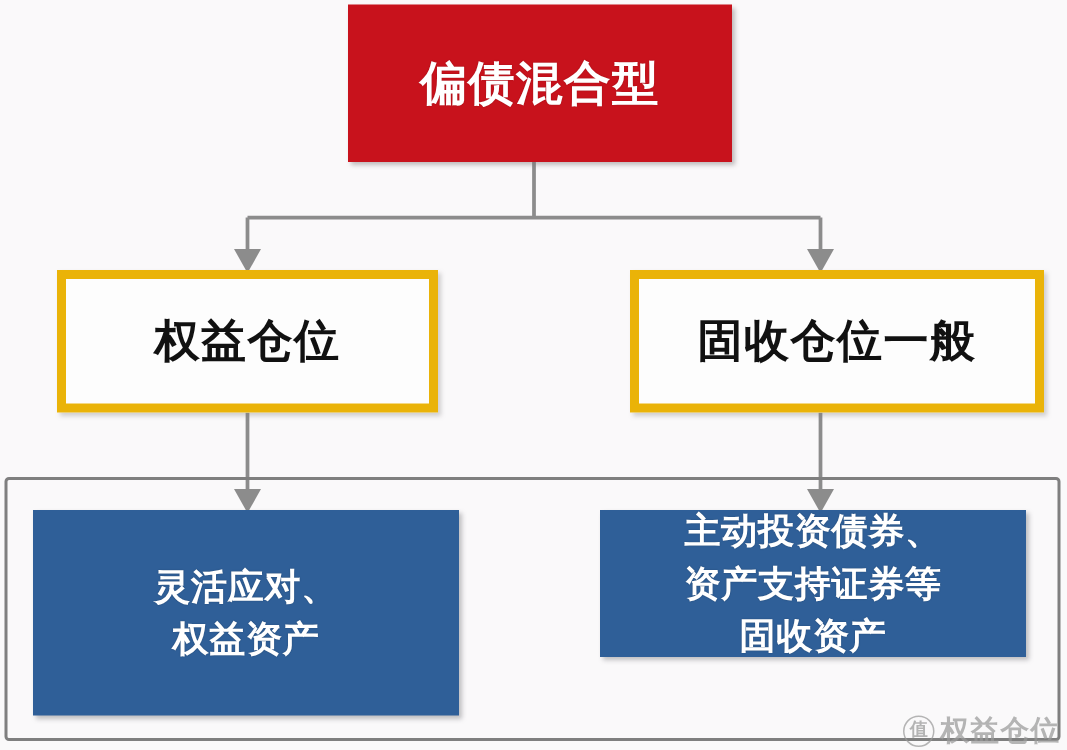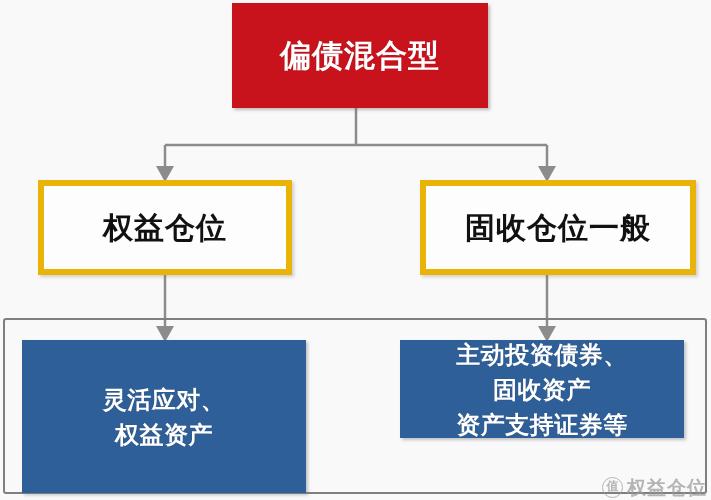--- a/index.html
+++ b/index.html
@@ -98,21 +98,21 @@
   }
   .node-outcome .line {
     color: #ffffff;
     font-size: 24px;
     font-weight: bold;
     line-height: 35px;
     letter-spacing: 0.5px;
     text-shadow: 0 0 1px rgba(0,0,0,0.3);
   }
 
-  #node-equity-strategy { left: 22px;  top: 340px; width: 284px; height: 153px; }
+  #node-equity-strategy { left: 22px;  top: 340px; width: 284px; height: 137px; }
   #node-fixed-strategy  { left: 400px; top: 340px; width: 284px; height: 98px; }
 
   
   .watermark {
     position: absolute;
     right: 4px;
     bottom: 2px;
     z-index: 5;
     display: flex;
     align-items: center;
@@ -175,22 +175,22 @@
     <div class="line cn">固收仓位一般</div>
   </div>
 
   <div class="node node-outcome" id="node-equity-strategy">
     <div class="line">灵活应对、</div>
     <div class="line">权益资产</div>
   </div>
 
   <div class="node node-outcome" id="node-fixed-strategy">
     <div class="line">主动投资债券、</div>
+    <div class="line">资产支持证券等</div>
     <div class="line">固收资产</div>
-    <div class="line">资产支持证券等</div>
   </div>
 
   <div class="watermark">
     <div class="mark-badge">值</div>
     <div class="mark-text">权益仓位</div>
   </div>
 
 </div>
 
 </body></html>

